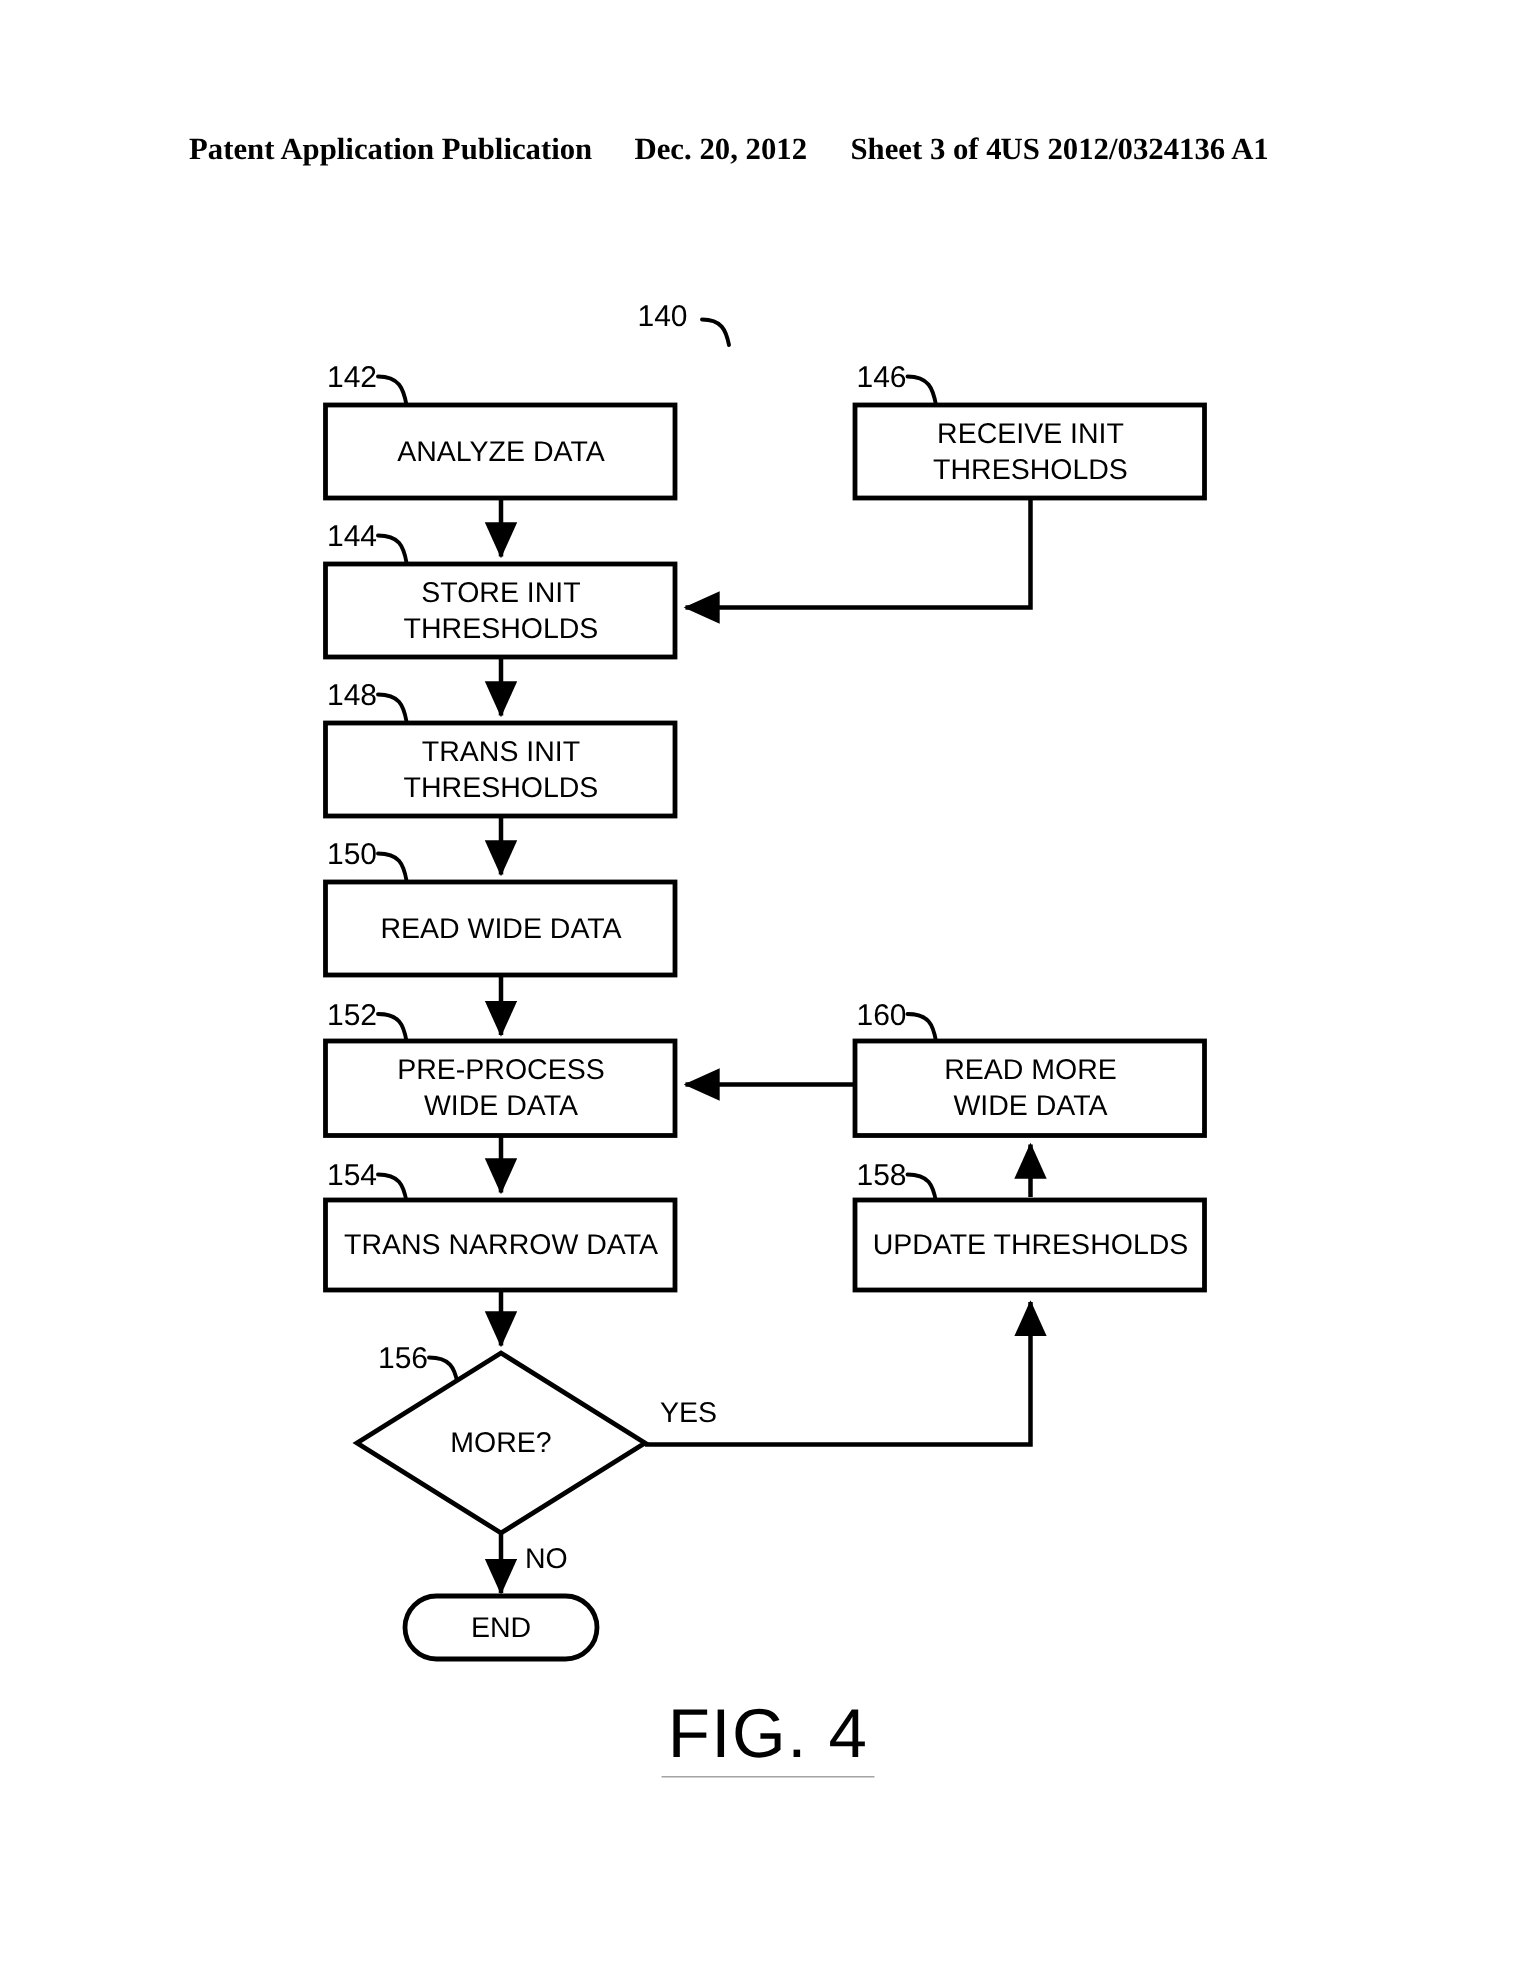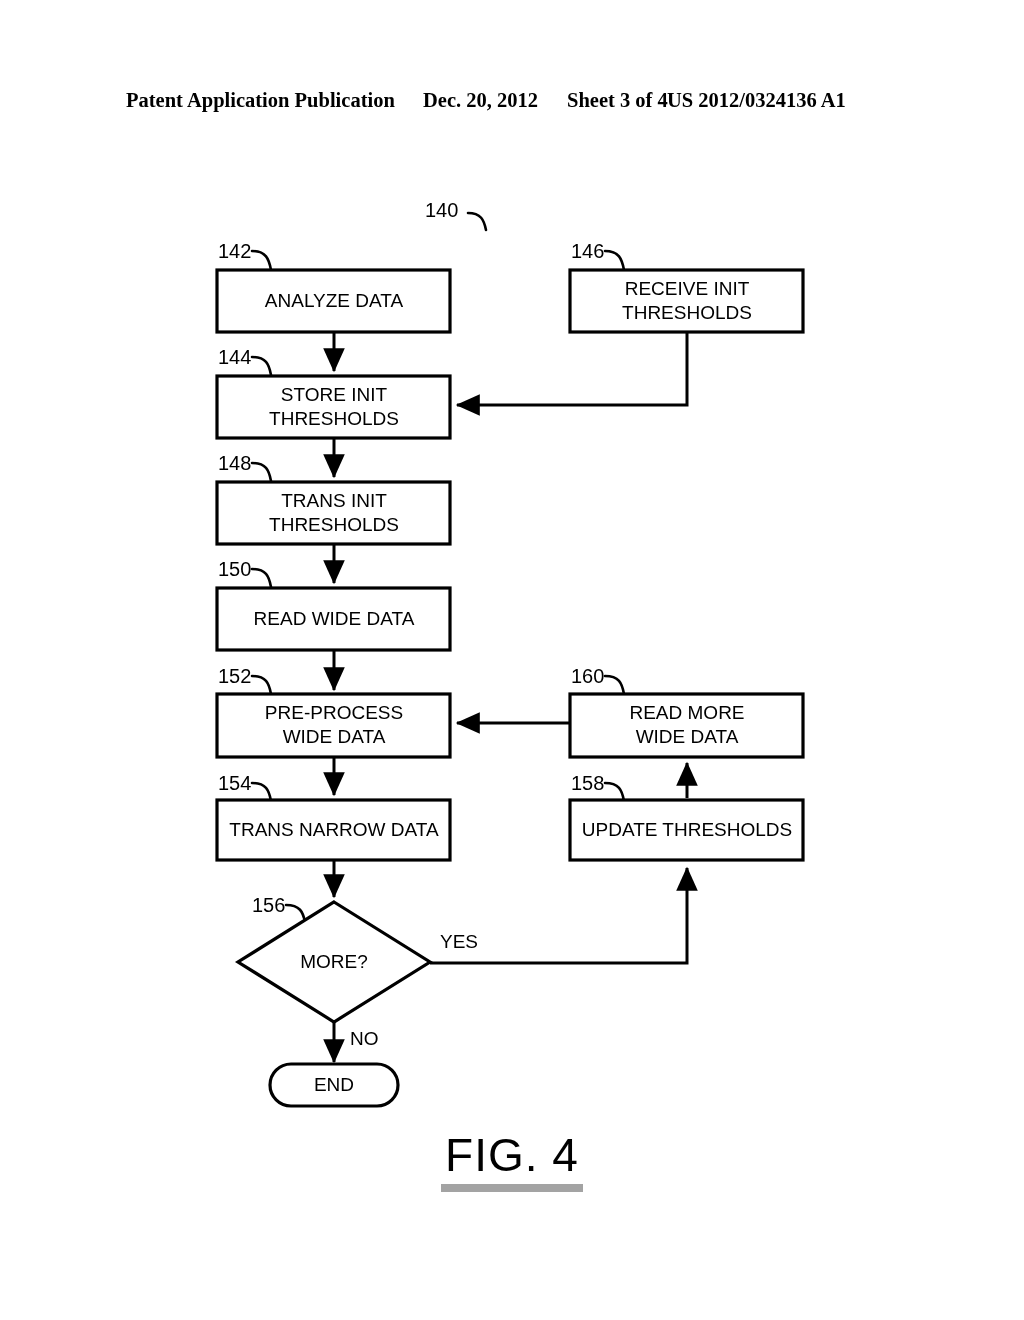--- a/index.html
+++ b/index.html
@@ -90,21 +90,21 @@
     left: 0;
     top: 1128px;
     width: 1024px;
     text-align: center;
     font-family: "Liberation Sans", sans-serif;
     font-size: 46px;
     letter-spacing: 1px;
     color: #000;
   }
   .fig-caption span {
-    border-bottom: 8px solid #a3a3a3;
+    border-bottom: 1px solid #a3a3a3;
     padding: 0 4px 3px 4px;
     text-align: right;
   }
 </style>
 </head>
 <body>
 
 <div id="page">
 
   <div class="pub-header">

